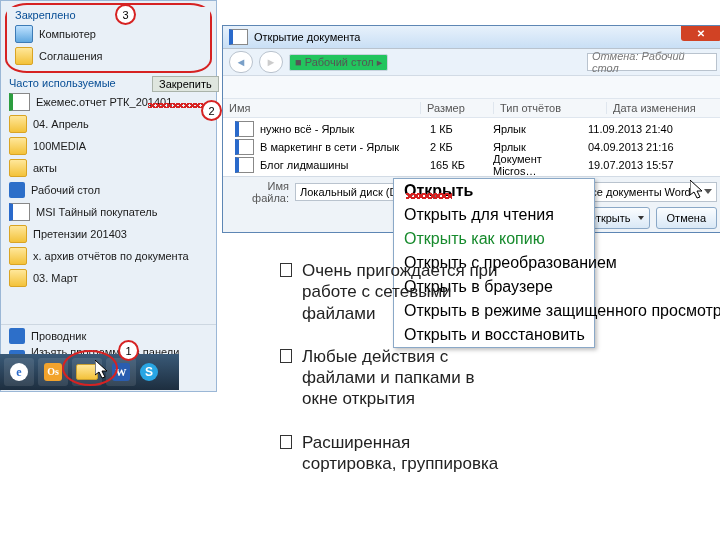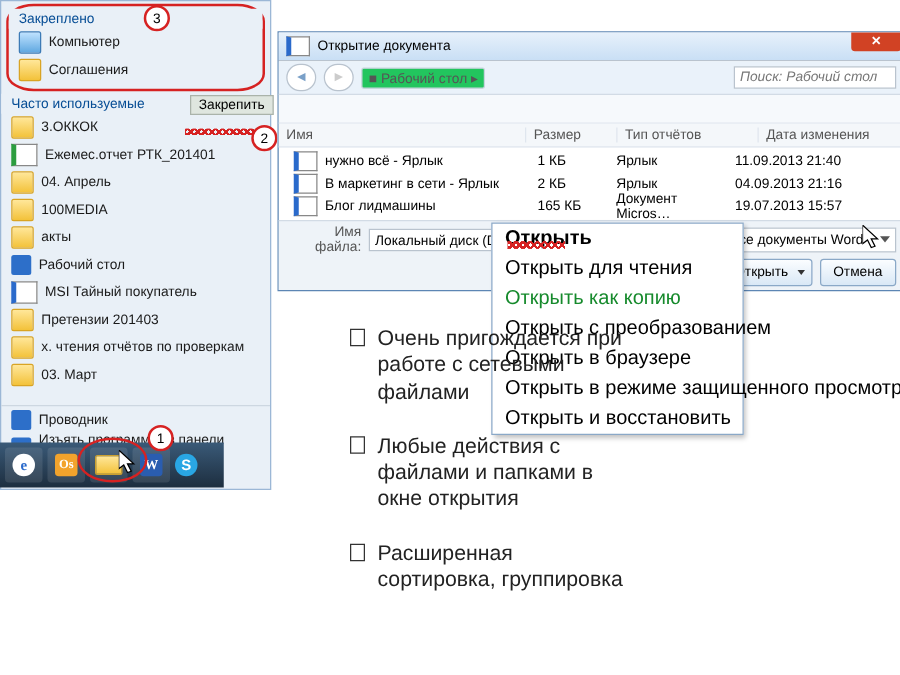--- a/index.html
+++ b/index.html
@@ -88,24 +88,20 @@
         <span>Компьютер</span>
       </div>
       <div class="jl-item">
         <span class="ic folder"></span>
         <span>Соглашения</span>
       </div>
     </div>
     <div class="jl-section">Часто используемые</div>
     <div id="freq">
         <div class="jl-item">
-          <span class="ic folder"></span>
-          <span>3.ОККОК</span>
-        </div>
-        <div class="jl-item">
           <span class="ic xls"></span>
           <span>Ежемес.отчет РТК_201401</span>
         </div>
         <div class="jl-item">
           <span class="ic folder"></span>
           <span>04. Апрель</span>
         </div>
         <div class="jl-item">
           <span class="ic folder"></span>
           <span>100MEDIA</span>
@@ -121,21 +117,21 @@
         <div class="jl-item">
           <span class="ic doc"></span>
           <span>MSI Тайный покупатель</span>
         </div>
         <div class="jl-item">
           <span class="ic folder"></span>
           <span>Претензии 201403</span>
         </div>
         <div class="jl-item">
           <span class="ic folder"></span>
-          <span>х. чтения отчётов по проверкам</span>
+          <span>х. архив отчётов по документа</span>
         </div>
         <div class="jl-item">
           <span class="ic folder"></span>
           <span>03. Март</span>
         </div>
       </div>
     <div class="jl-footer">
       <div id="foot">
           <div class="jl-item">
             <span class="ic blue"></span>
@@ -201,21 +197,21 @@
       <span class="ic doc" style="width:14px;height:14px"></span>
       <span>Открытие документа</span>
       <span class="close"></span>
     </div>
     <div class="nav">
       <span style="width:22px;height:20px;border:1px solid #b9c3ce;border-radius:11px;background:#fff;display:flex;align-items:center;justify-content:center;color:#7aa0c8">◄</span>
       <span style="width:22px;height:20px;border:1px solid #b9c3ce;border-radius:11px;background:#fff;display:flex;align-items:center;justify-content:center;color:#ccc">►</span>
       <span class="chip">■ <span>Рабочий стол</span> ▸</span>
       <span class="spacer"></span>
       <span class="search">
-          <span>Поиск: Рабочий стол</span>
+          <span>Отмена: Рабочий стол</span>
         </span>
     </div>
     <div style="height:22px;border-bottom:1px solid #dfe6ee;background:#f6f9fc"></div>
     <div class="hdr">
       <span style="flex:0 0 185px">Имя</span>
       <span style="flex:0 0 60px">Размер</span>
       <span style="flex:0 0 100px">Тип отчётов</span>
       <span style="flex:1">Дата изменения</span>
     </div>
     <div class="list" id="filelist">

